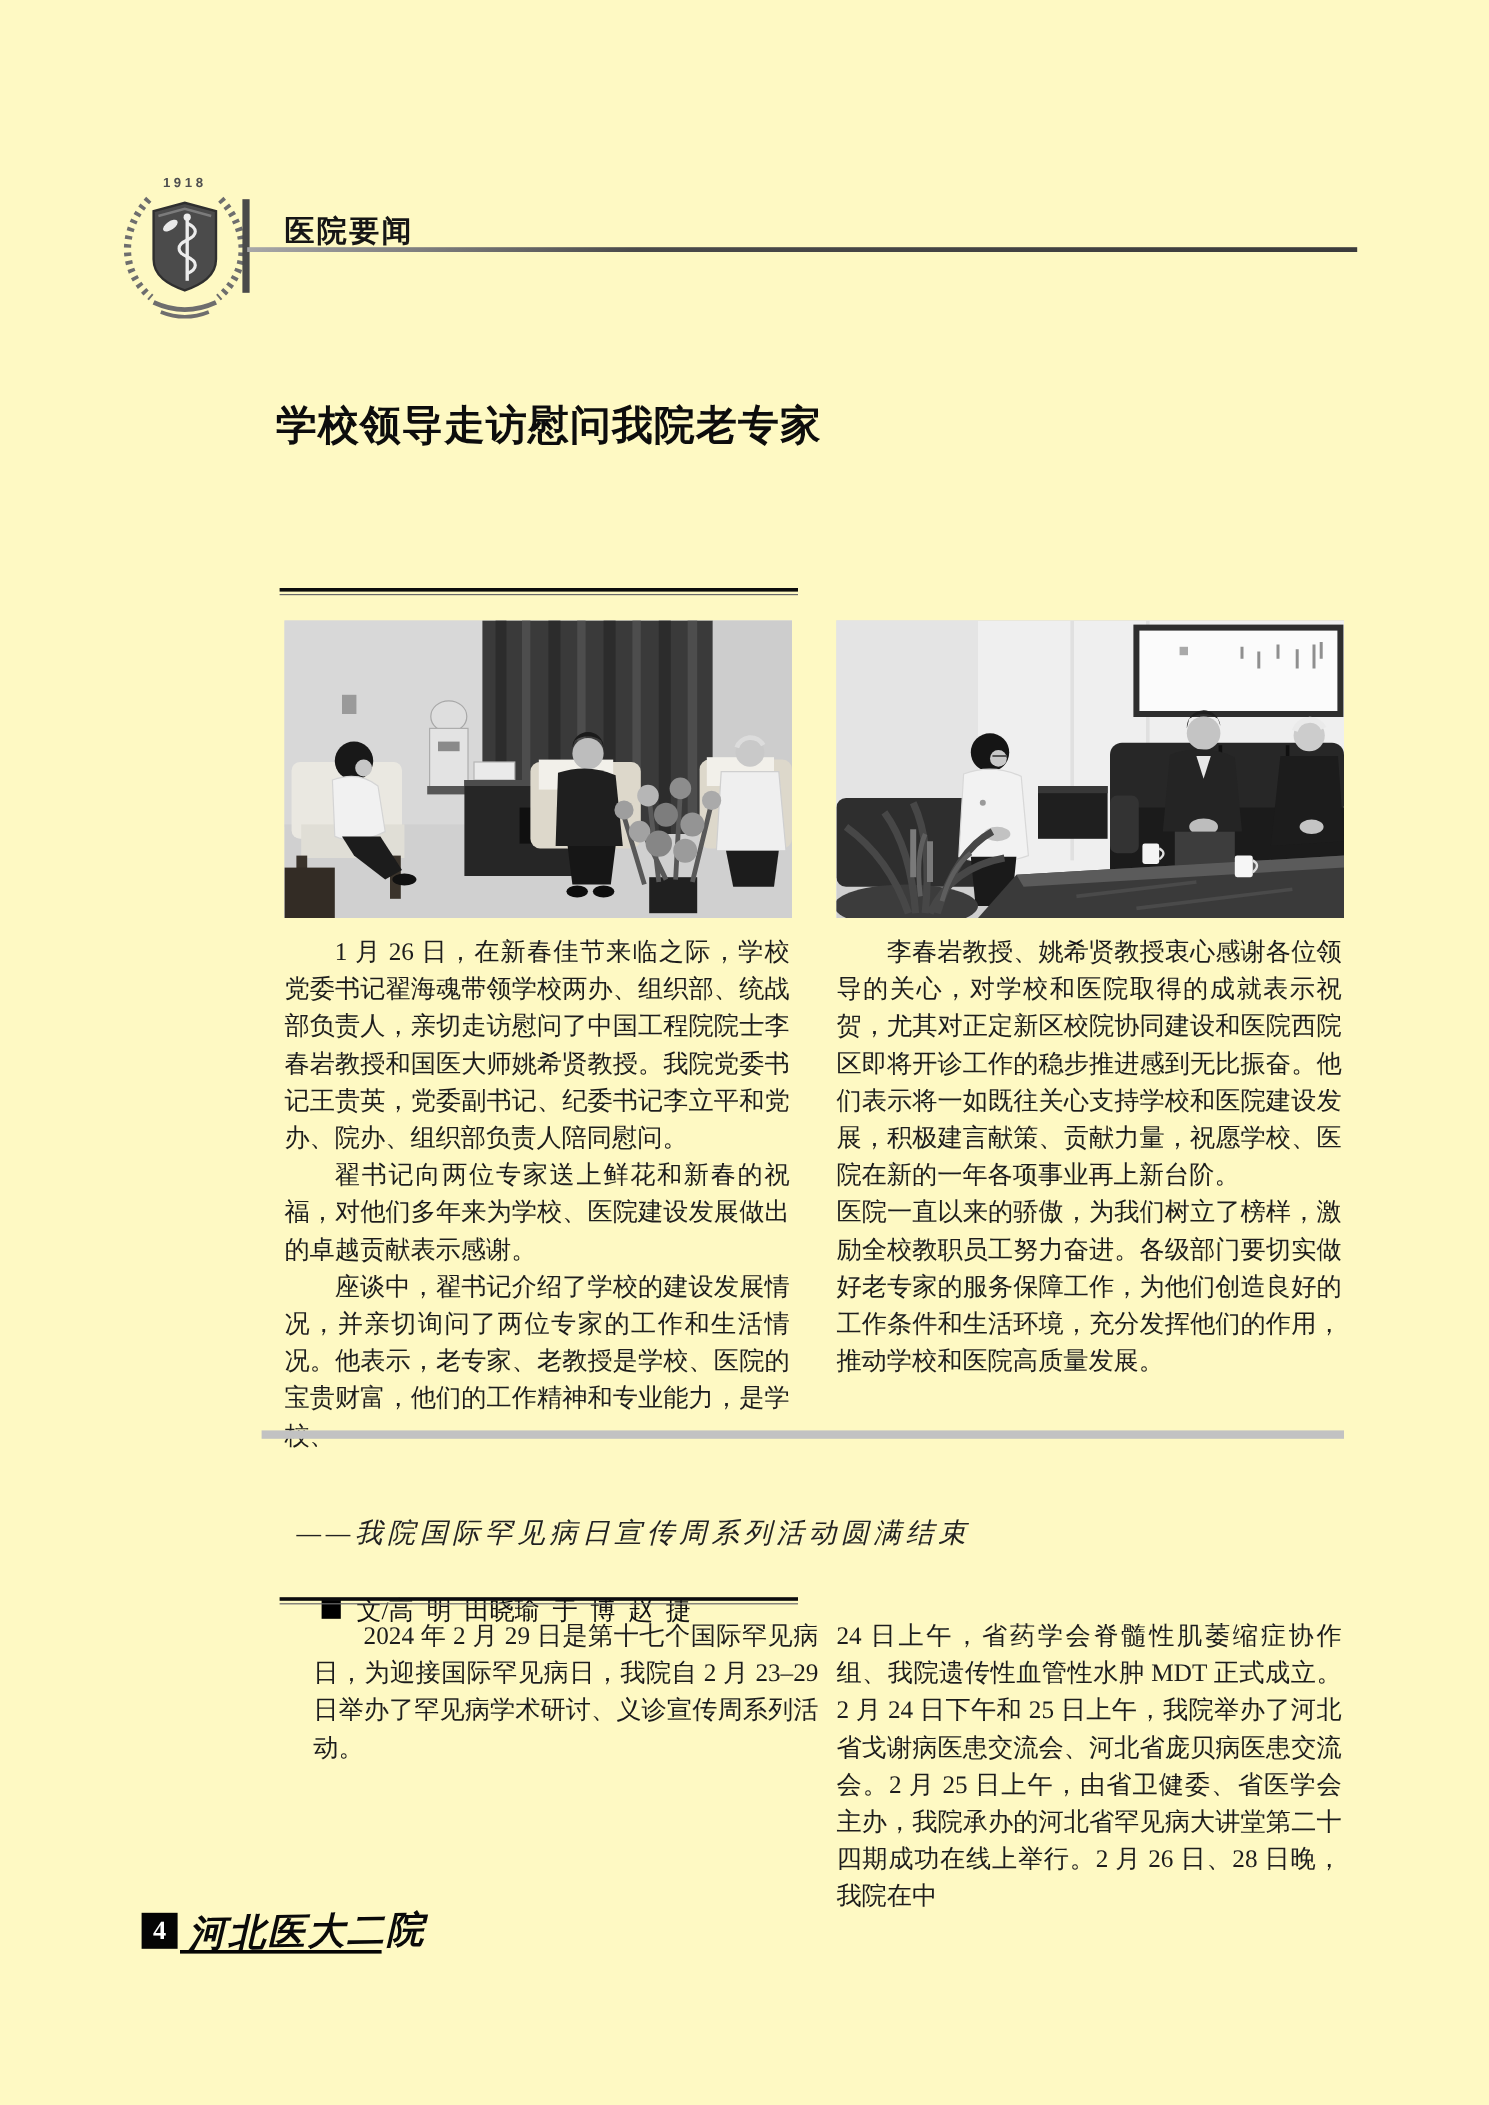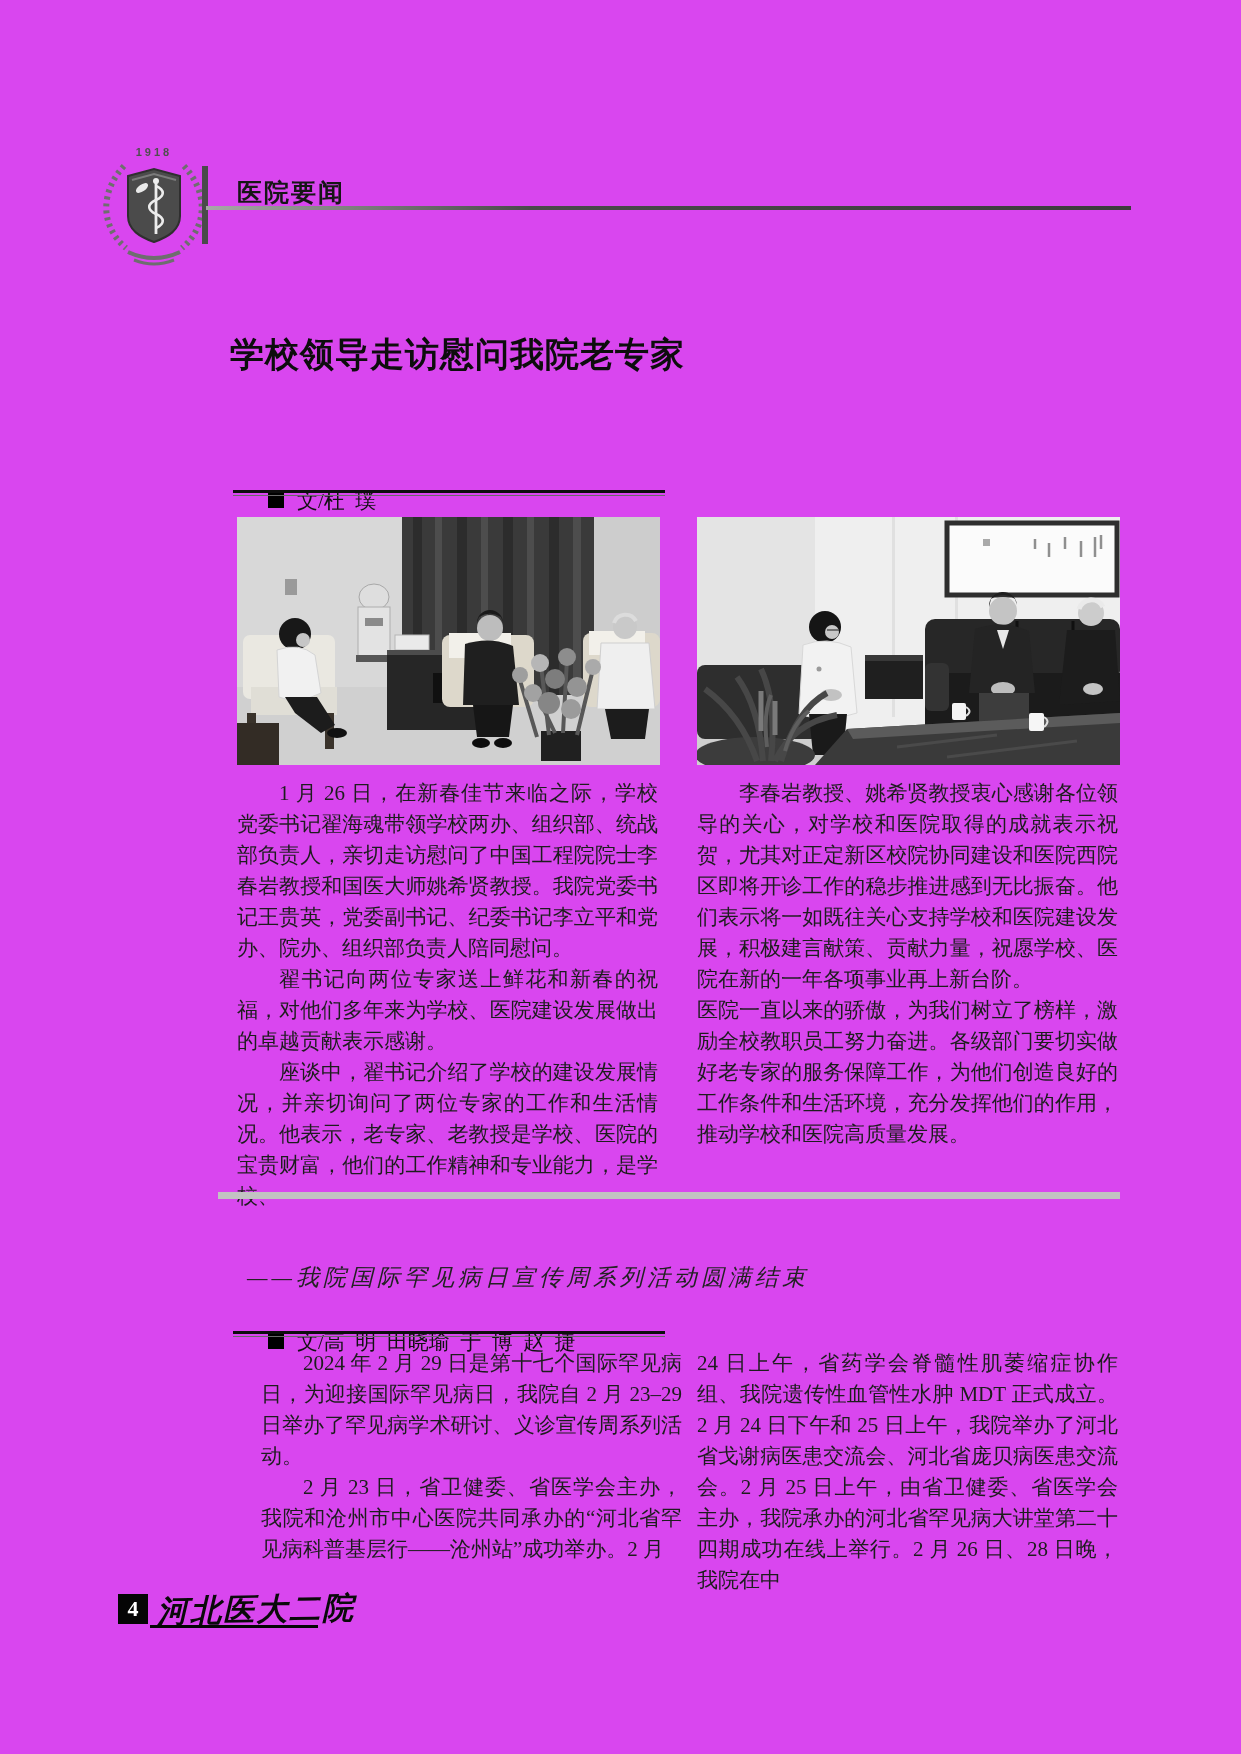--- a/index.html
+++ b/index.html
@@ -1,18 +1,18 @@
 <!DOCTYPE html>
 <html><head>
 <meta charset="utf-8">
 <style>
   * { margin:0; padding:0; box-sizing:border-box; }
   html,body { background:#e9e9e9; }
   body { font-family:"Liberation Serif","DejaVu Serif",serif; }
-  .page { position:relative; width:1241px; height:1754px; background:#d946ef; margin:0 auto; overflow:hidden; color:#1a1a1a; }
+  .page { position:relative; width:1241px; height:1754px; background:#fef9c3; margin:0 auto; overflow:hidden; color:#1a1a1a; }
   .abs { position:absolute; }
 
   
   .hdr-vbar  { left:202px; top:166px; width:6px; height:78px; background:#4a4a4a; }
   .hdr-label { left:237px; top:176px; font-family:"Liberation Sans","DejaVu Sans",sans-serif;
                font-weight:bold; font-size:25px; letter-spacing:2px; color:#161616; }
   .hdr-line  { left:206px; top:206px; width:925px; height:4px;
                background:linear-gradient(to right,#a8a8a8 0%,#4a4a4a 35%,#3c3c3c 100%); }
 
   
@@ -69,23 +69,20 @@
       </g>
     </g>
   </svg>
 
   <div class="abs hdr-vbar"></div>
   <div class="abs hdr-label">医院要闻</div>
   <div class="abs hdr-line"></div>
 
   <h1 class="abs title1">学校领导走访慰问我院老专家</h1>
 
-  <div class="abs byline" style="left:247px; top:462px;">
-    <span class="sq"></span><span>文/杜  璞</span>
-  </div>
   <div class="abs rule-thick" style="left:233px; top:490px; width:432px;"></div>
   <div class="abs rule-thin" style="left:233px; top:495px; width:432px;"></div>
 
   <div class="abs photo" style="left:237px; top:517px; width:423px; height:248px;">
     <svg width="423" height="248" viewBox="0 0 423 248">
       <rect width="423" height="172" fill="#d8d8d8"></rect>
       <rect y="170" width="423" height="78" fill="#d0d0d0"></rect>
       <g>
         <rect x="165" y="0" width="192" height="178" fill="#3a3a3a"></rect>
         <rect x="176" y="0" width="9" height="178" fill="#2c2c2c"></rect>
@@ -238,21 +235,20 @@
   <div class="abs byline" style="left:247px; top:1303px;">
     <span class="sq"></span><span>文/高  明  田晓瑜  于  博  赵  捷</span>
   </div>
 
   <div class="abs subtitle">——我院国际罕见病日宣传周系列活动圆满结束</div>
   <div class="abs rule-thick" style="left:233px; top:1331px; width:432px;"></div>
   <div class="abs rule-thin" style="left:233px; top:1336px; width:432px;"></div>
 
   <div class="abs bodycol" style="left:237px; top:1348px; width:421px;margin-left:24px;">
       <p class="para indent">2024 年 2 月 29 日是第十七个国际罕见病日，为迎接国际罕见病日，我院自 2 月 23–29 日举办了罕见病学术研讨、义诊宣传周系列活动。</p>
-      <p class="para indent">2 月 23 日，省卫健委、省医学会主办，我院和沧州市中心医院共同承办的“河北省罕见病科普基层行——沧州站”成功举办。2 月</p>
     </div>
   <div class="abs bodycol" style="left:697px; top:1348px; width:421px;">
       <p class="para">24 日上午，省药学会脊髓性肌萎缩症协作组、我院遗传性血管性水肿 MDT 正式成立。2 月 24 日下午和 25 日上午，我院举办了河北省戈谢病医患交流会、河北省庞贝病医患交流会。2 月 25 日上午，由省卫健委、省医学会主办，我院承办的河北省罕见病大讲堂第二十四期成功在线上举行。2 月 26 日、28 日晚，我院在中</p>
     </div>
 
   <div class="abs pg-box">4</div>
   <div class="abs brand">河北医大二院</div>
   <div class="abs brand-rule"></div>
 
 </div>

